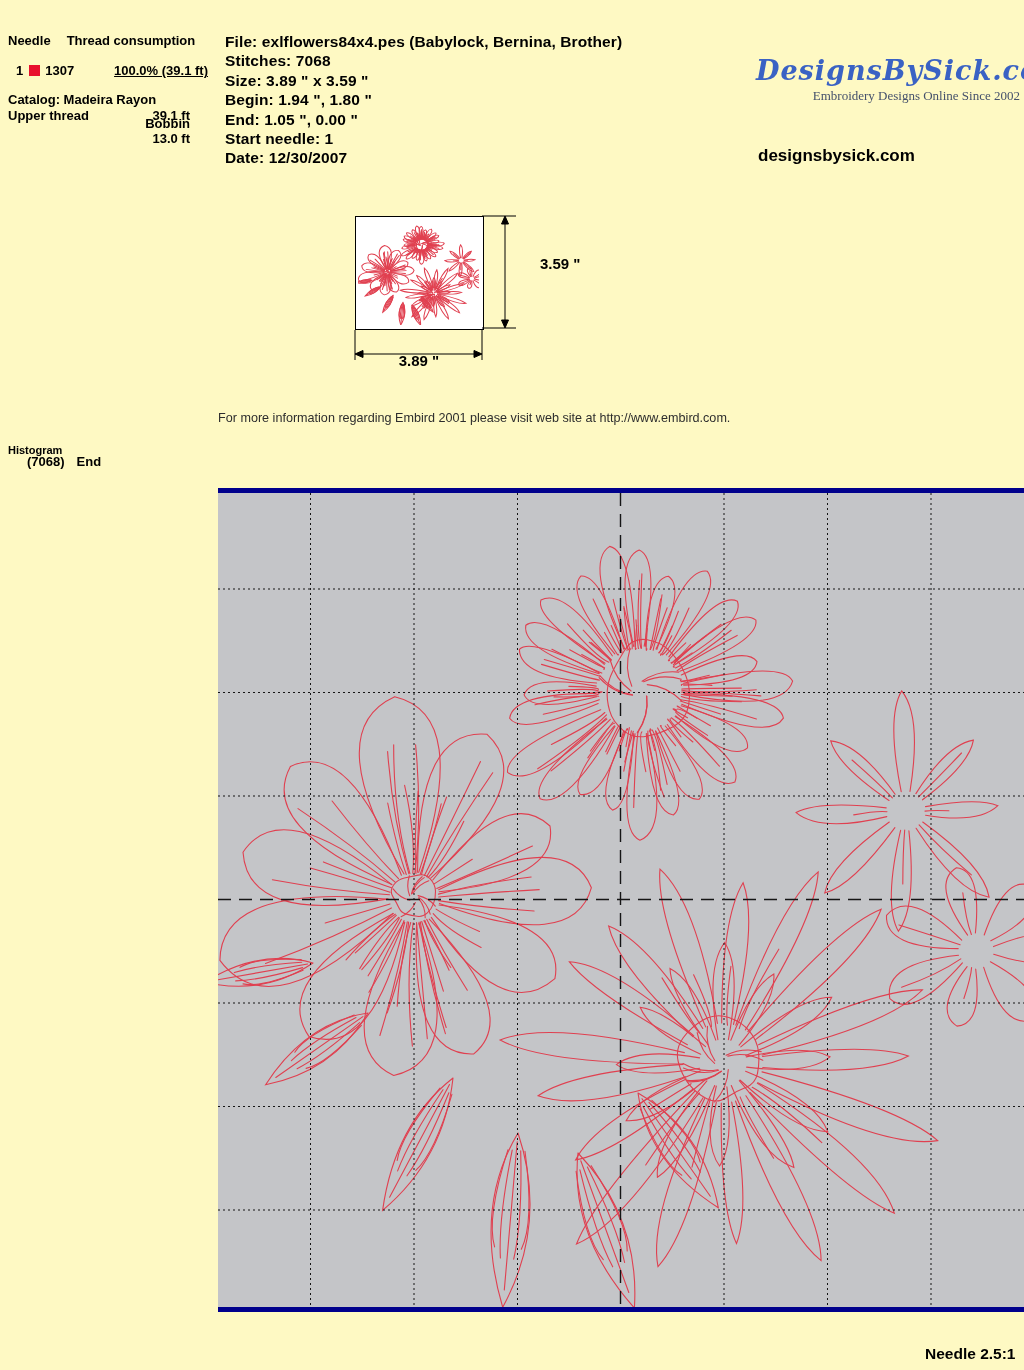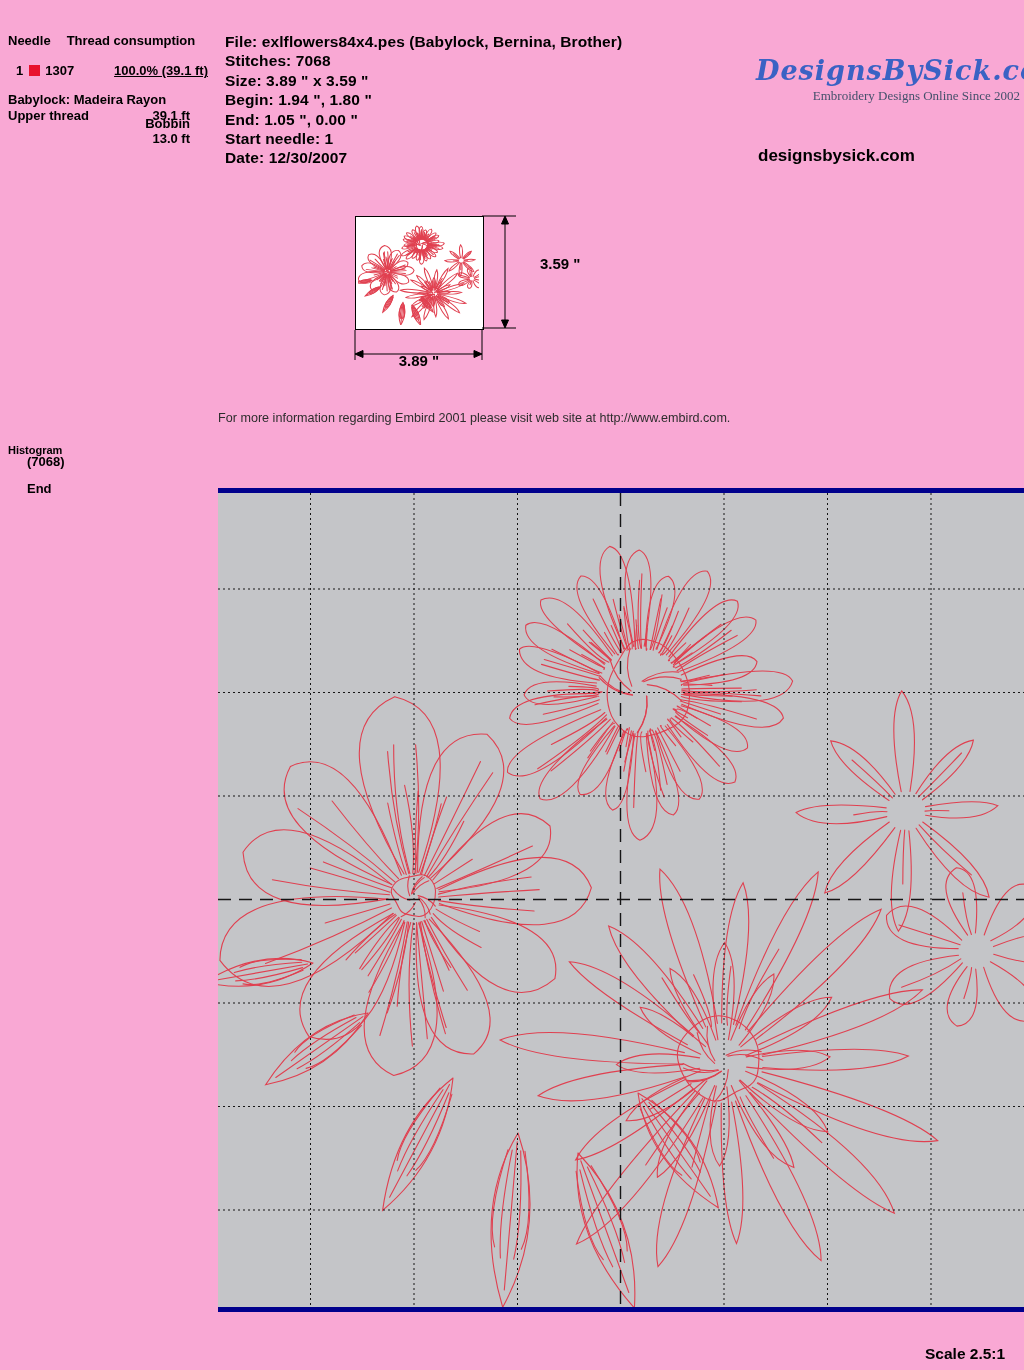--- a/index.html
+++ b/index.html
@@ -1,16 +1,16 @@
 <!DOCTYPE html>
 <html><head>
 <meta charset="utf-8">
 <style>
   html,body{margin:0;padding:0;background:#ffffff;}
-  .page{position:relative;width:1024px;height:1370px;background:#f9a8d4;
+  .page{position:relative;width:1024px;height:1370px;background:#fef9c3;
         font-family:"Liberation Sans",sans-serif;color:#000;overflow:hidden;}
   .abs{position:absolute;}
   .b{font-weight:bold;}
   
   .panel-title{left:8px;top:33px;font-size:13px;display:flex;gap:16px;}
   .thread-row{left:16px;top:63px;width:192px;font-size:13px;display:flex;align-items:center;}
   .swatch{width:11px;height:11px;display:inline-block;margin:0 5px 0 6px;}
   .thread-usage{margin-left:auto;text-decoration:underline;}
   .catalog{left:8px;top:92px;font-size:13px;}
   .tp-row{left:8px;top:108px;width:182px;font-size:13px;display:flex;justify-content:space-between;align-items:flex-end;}
@@ -25,42 +25,42 @@
            font-family:"Liberation Serif",serif;font-size:13px;color:#44506b;}
   .website{left:758px;top:146px;font-size:17px;}
   
   .thumb-box{left:355px;top:216px;width:127px;height:112px;border:1px solid #000;background:#fff;}
   .dim-label-h{left:540px;top:255px;font-size:15px;}
   .dim-label-w{left:383px;top:352px;width:72px;text-align:center;font-size:15px;}
   
   .note{left:218px;top:411px;font-size:12.6px;line-height:14.6px;color:#2d2d2d;}
   
   .hist-title{left:8px;top:444px;font-size:11px;}
-  .hist-entry{left:27px;top:454px;font-size:13px;display:flex;gap:12px;flex-direction:column;}
+  .hist-entry{left:27px;top:454px;font-size:13px;display:flex;gap:12px;}
   
   .canvas{left:218px;top:488px;width:806px;height:824px;box-sizing:border-box;
           border-top:5px solid #00008c;border-bottom:5px solid #00008c;}
   .scale{left:925px;top:1345px;font-size:15.5px;}
 </style>
 </head>
 <body>
 
 <div class="page">
 
   <div class="abs panel-title b">
     <span>Needle</span>
     <span>Thread consumption</span>
   </div>
   <div class="abs thread-row b">
     <span>1</span>
     <span class="swatch" style="background: rgb(232, 17, 45);"></span>
     <span>1307</span>
     <span class="thread-usage">100.0% (39.1 ft)</span>
   </div>
-  <div class="abs catalog b">Babylock: Madeira Rayon</div>
+  <div class="abs catalog b">Catalog: Madeira Rayon</div>
   <div class="abs tp-row b">
     <span>Upper thread</span>
     <span>39.1 ft</span>
   </div>
   <div class="abs tp-row tp-row2 b">
     <span>Bobbin</span>
     <span>13.0 ft</span>
   </div>
 
   <div class="abs file-info b">
@@ -691,14 +691,14 @@
           <line x1="0" y1="303" x2="806" y2="303" stroke-dasharray="2 3"></line>
           <line x1="0" y1="510" x2="806" y2="510" stroke-dasharray="2 3"></line>
           <line x1="0" y1="613.5" x2="806" y2="613.5" stroke-dasharray="2 3"></line>
           <line x1="0" y1="717" x2="806" y2="717" stroke-dasharray="2 3"></line>
           <line x1="402.5" y1="0" x2="402.5" y2="814" stroke-dasharray="13 8" stroke-width="1.4"></line>
           <line x1="0" y1="406.5" x2="806" y2="406.5" stroke-dasharray="13 8" stroke-width="1.4"></line>
         </g>
       </svg>
   </div>
 
-  <div class="abs scale b">Scale 2.5:1</div>
+  <div class="abs scale b">Needle 2.5:1</div>
 </div>
 
 </body></html>

